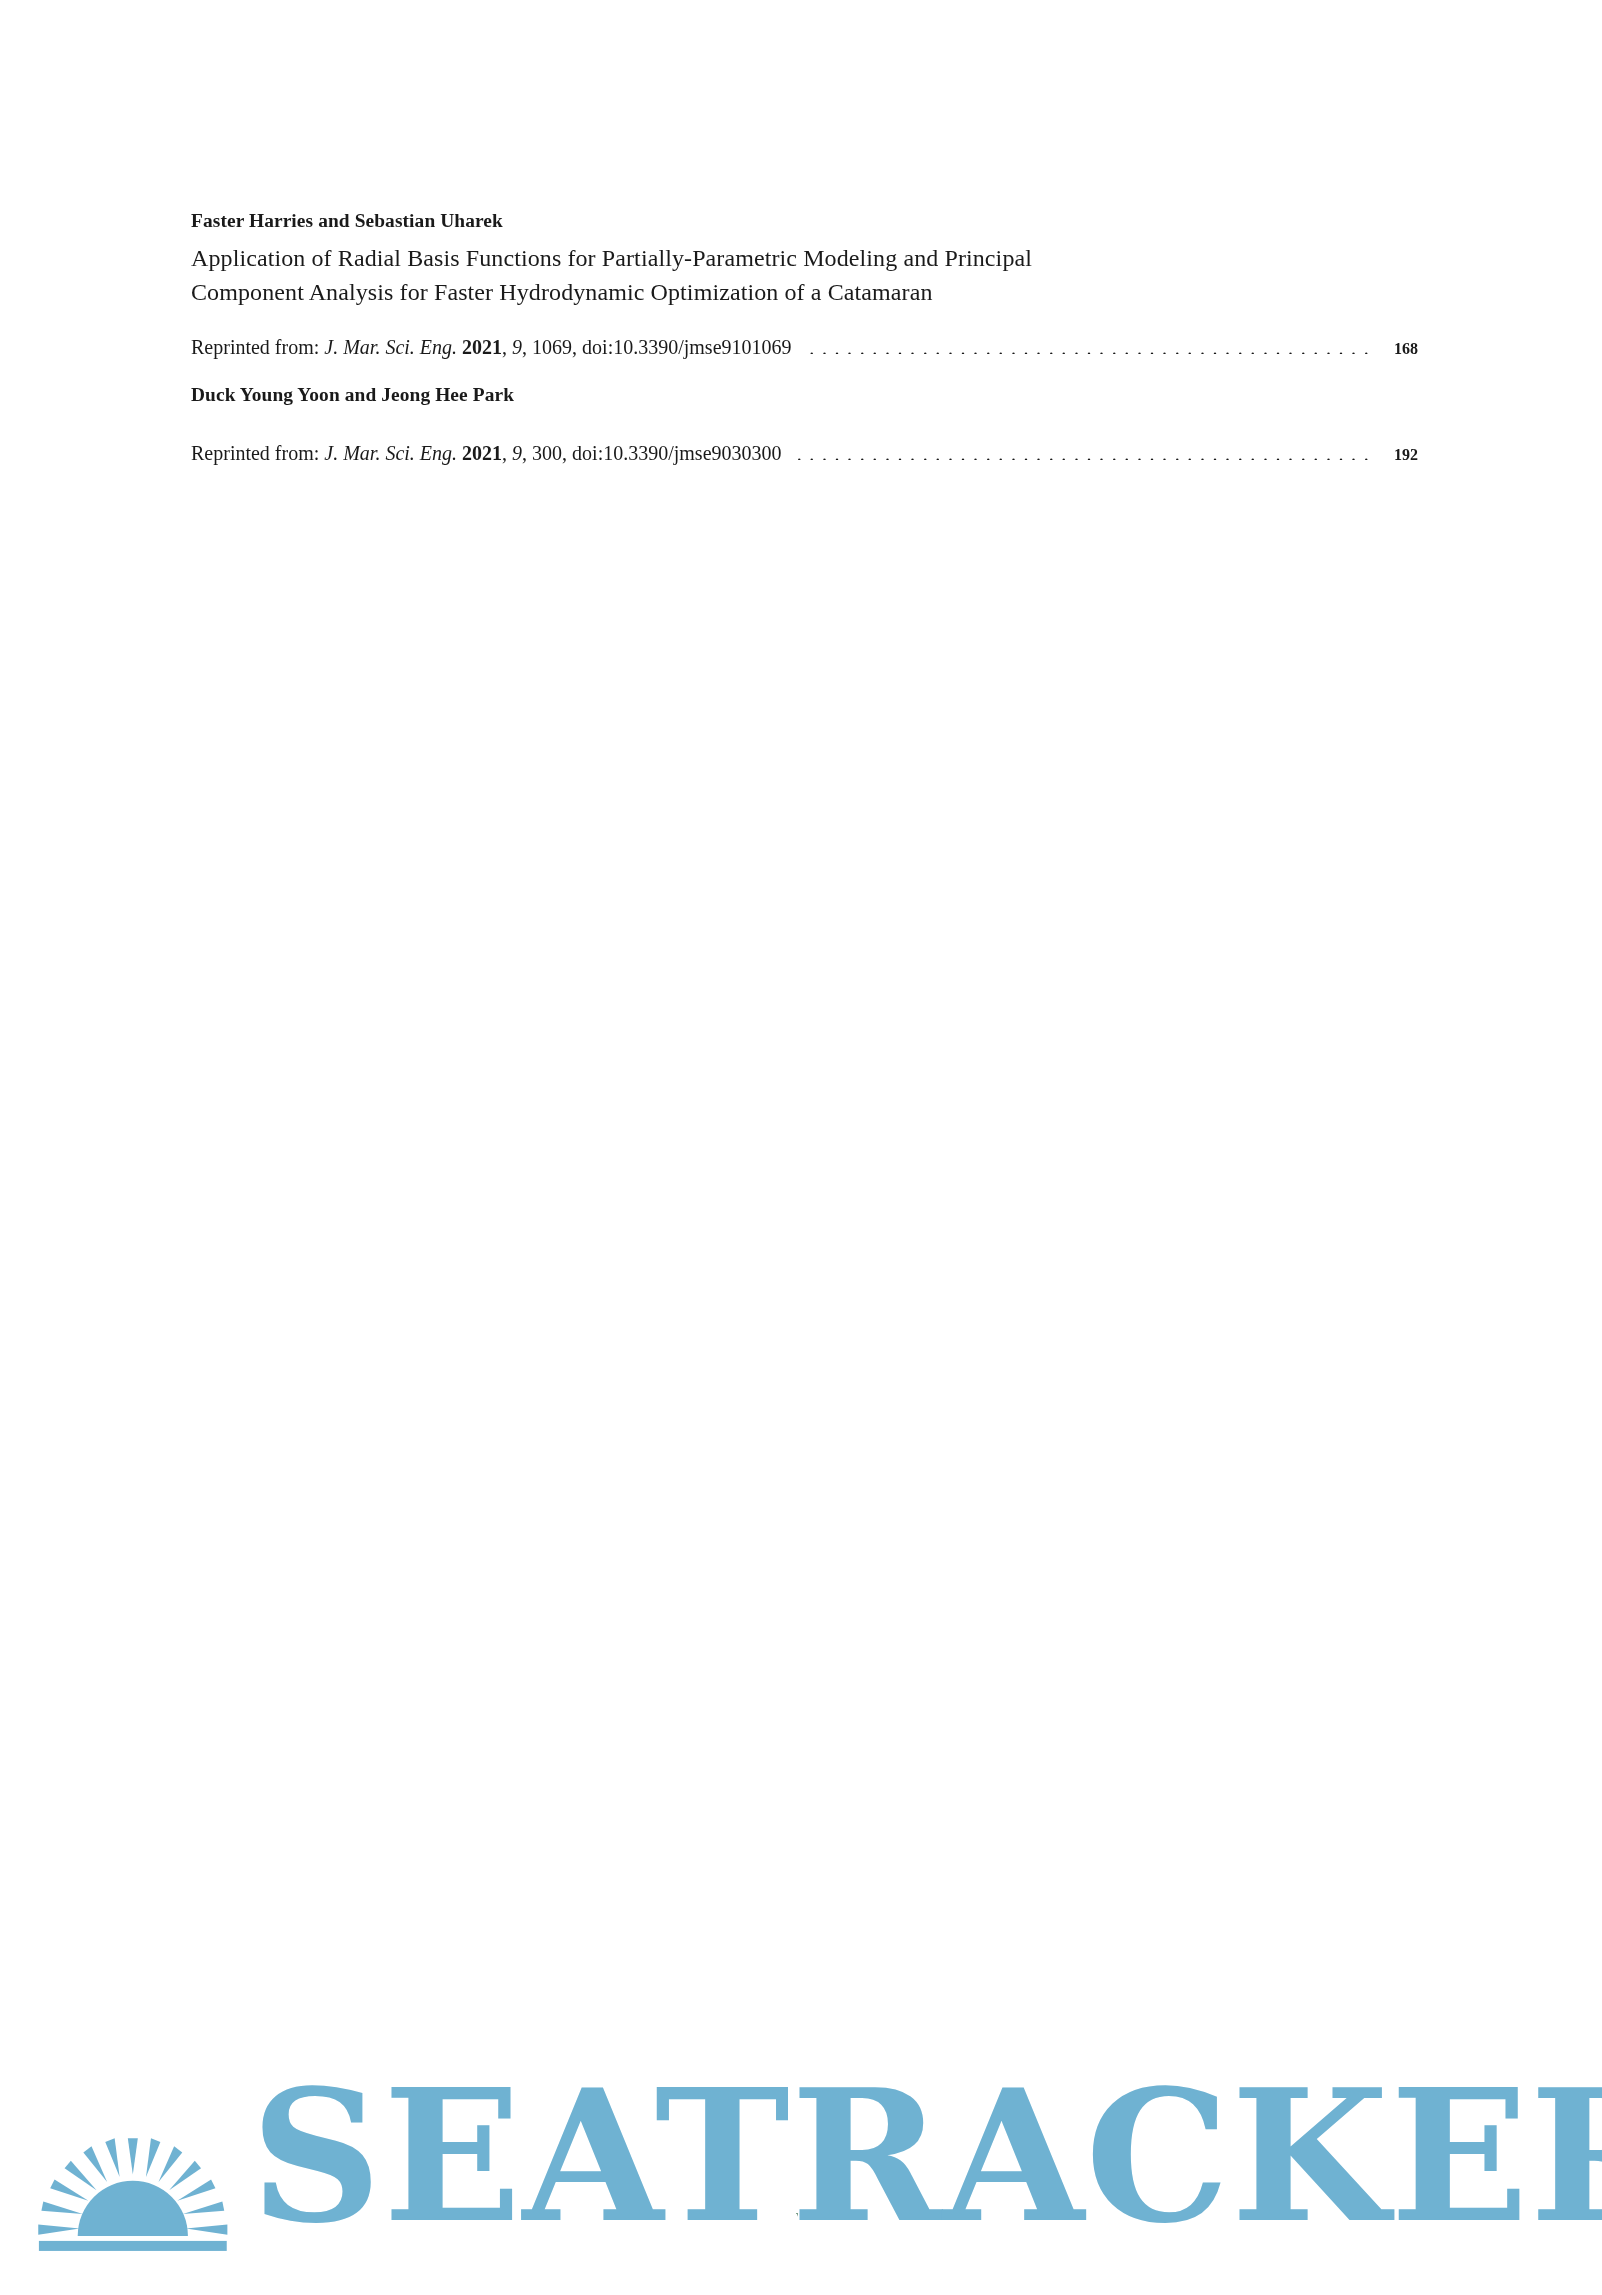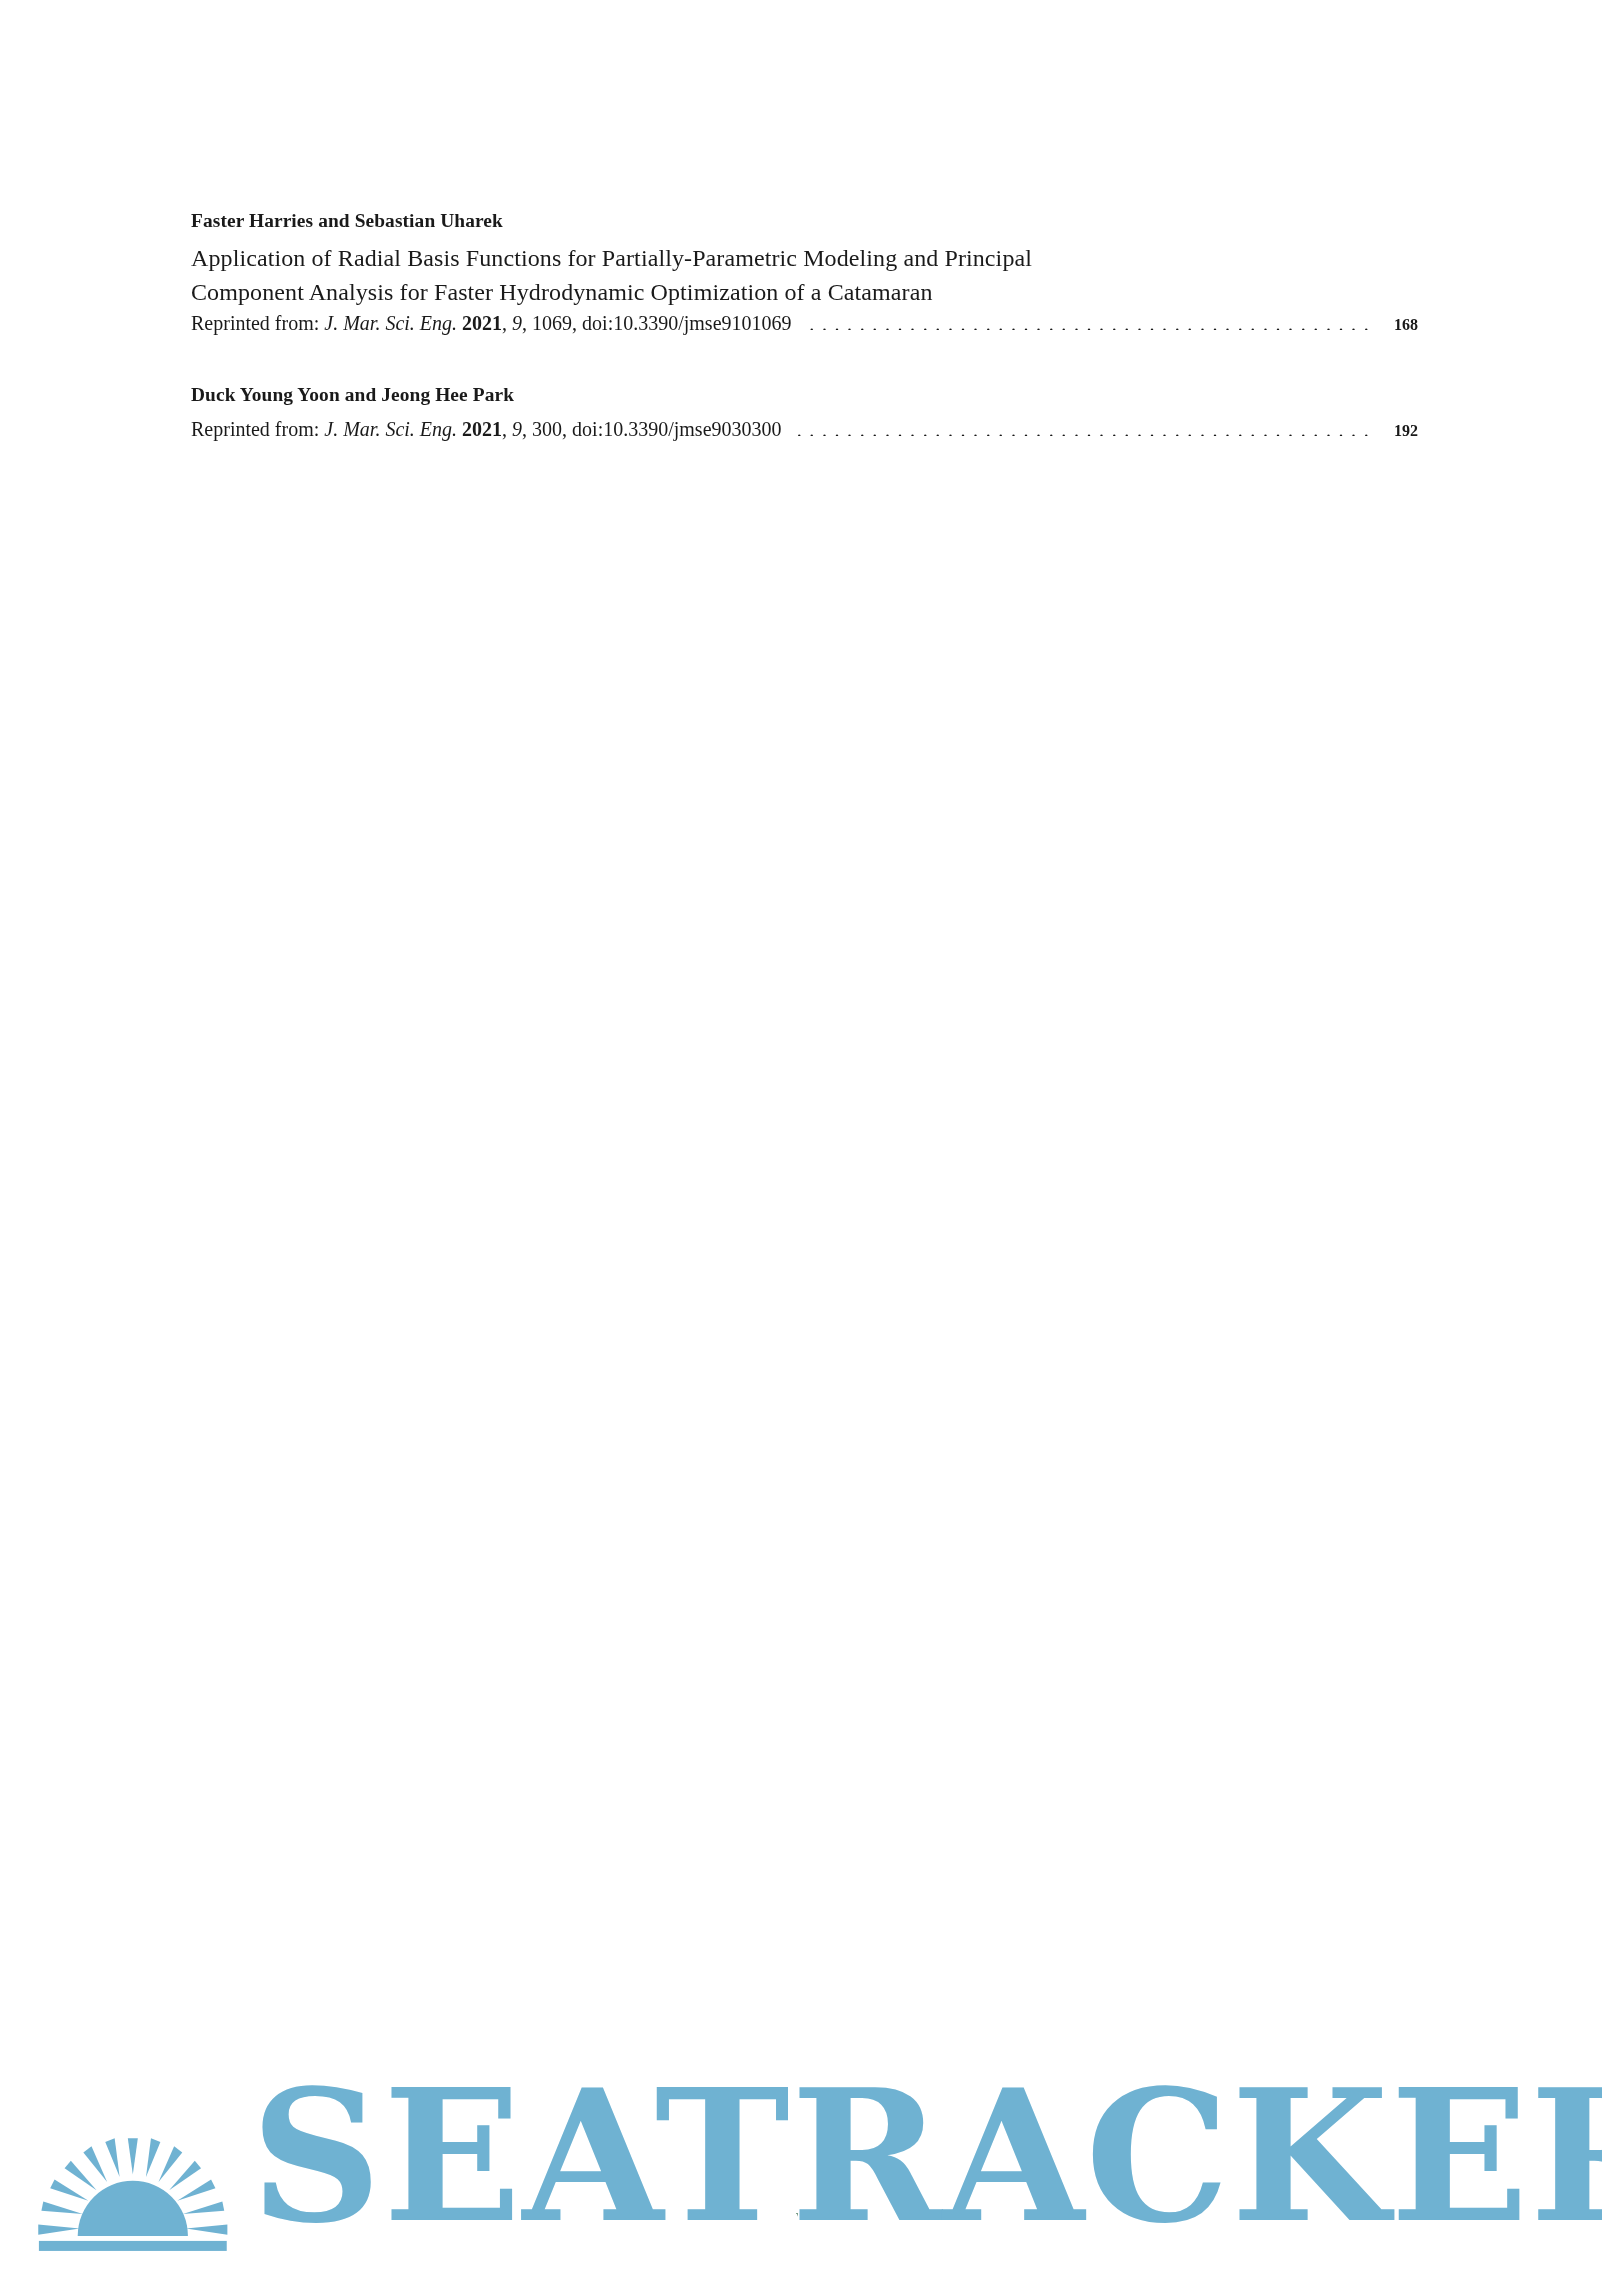--- a/index.html
+++ b/index.html
@@ -52,20 +52,21 @@
     align-items: baseline;
     white-space: nowrap;
   }
 
   .ref-line .ref-text {
     flex: 0 0 auto;
   }
 
   .ref-line .journal {
     font-style: italic;
+    margin-top: 24px;
   }
 
   .ref-line .vol-bold {
     font-weight: bold;
   }
 
   .ref-line .vol-ital {
     font-style: italic;
   }
 

